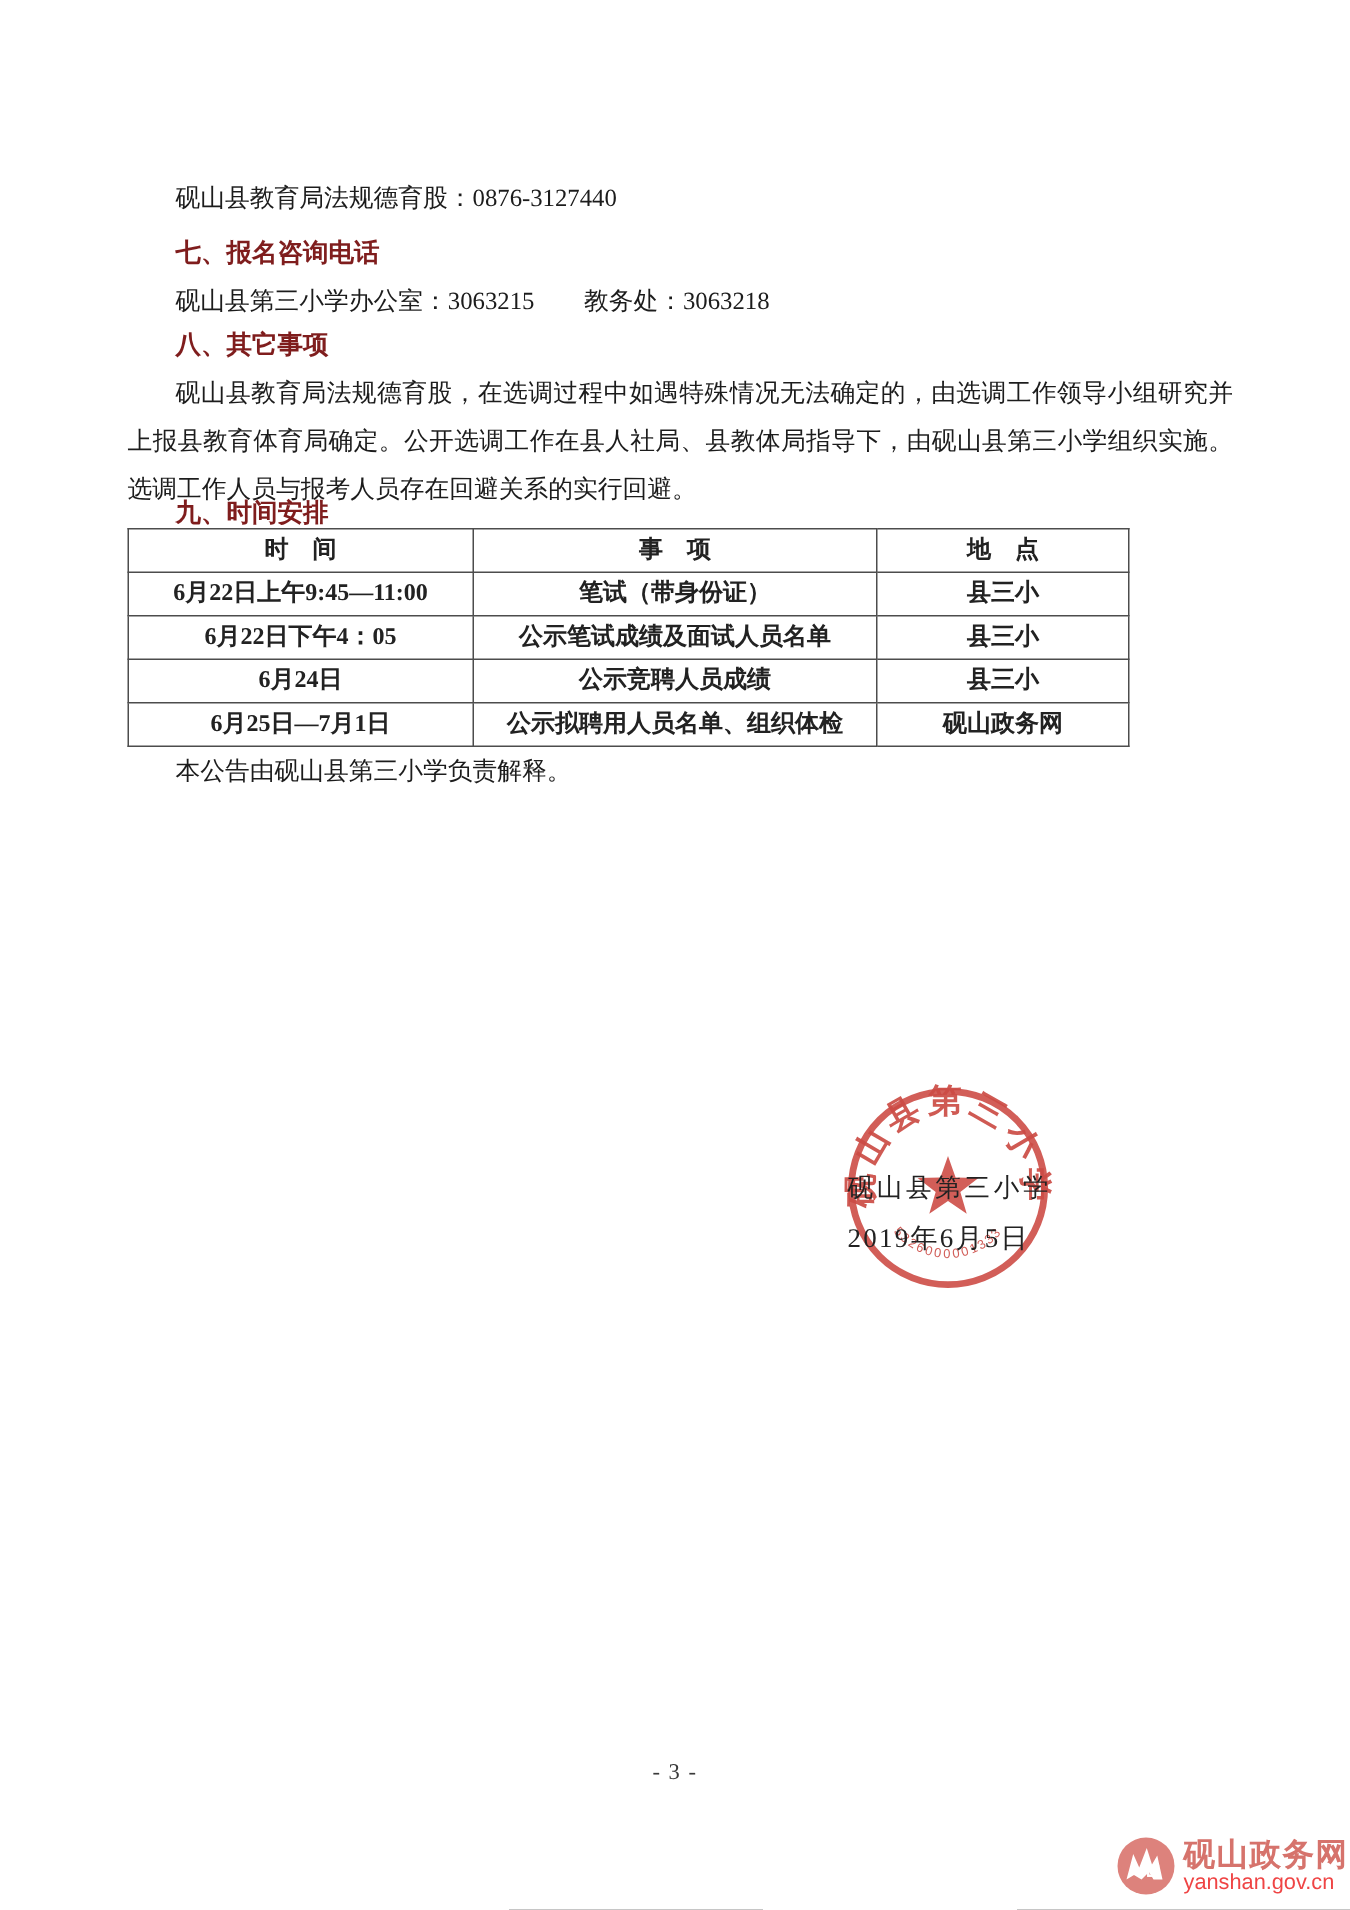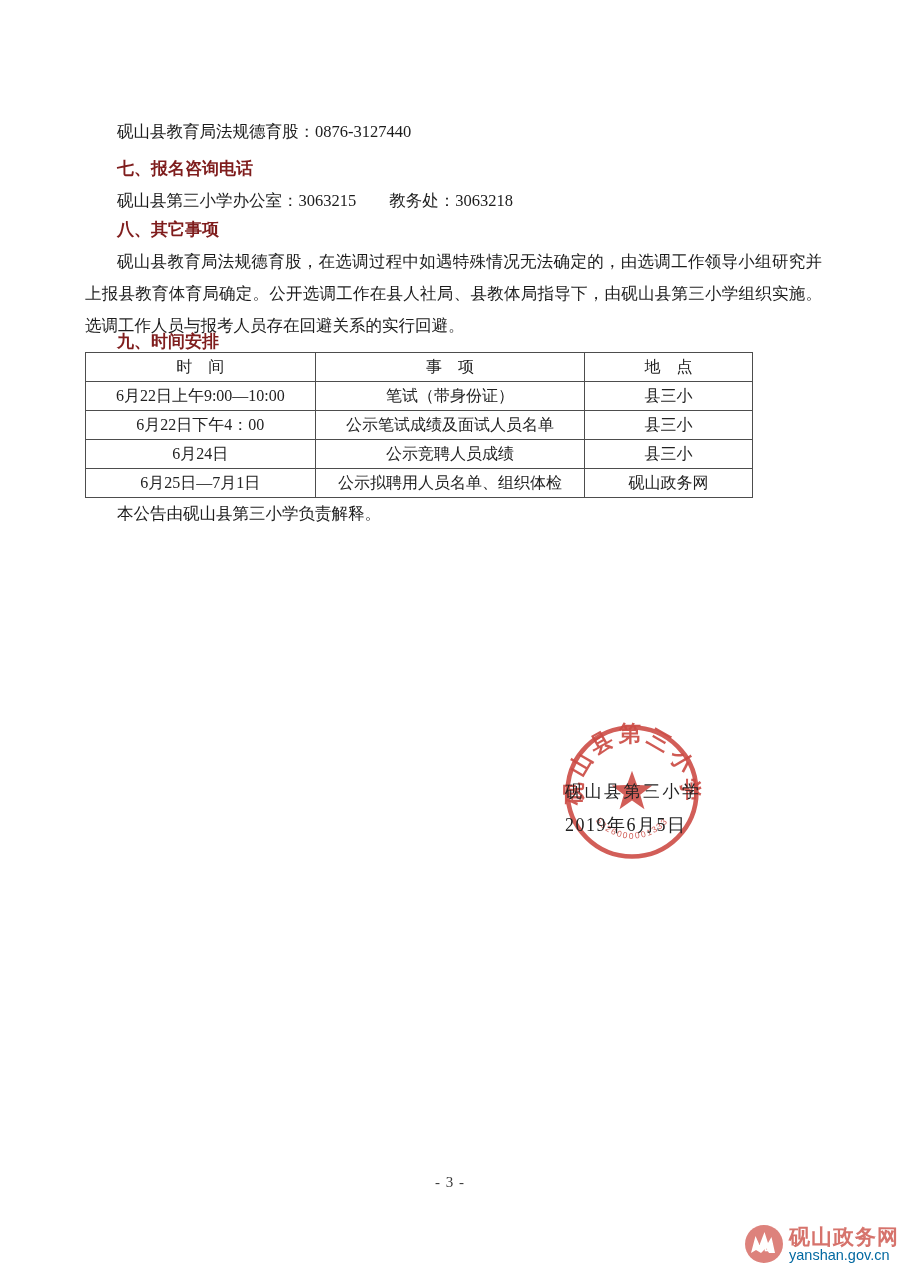--- a/index.html
+++ b/index.html
@@ -27,21 +27,21 @@
   h3.sec-7 { margin-top:5px; }
   h3.sec-8 { margin-top:-3px; }
   h3.sec-9 { margin-top:-16px; }
   .para { text-align:justify; }
   table.schedule {
     border-collapse:collapse; width:668px; margin-top:-6px;
     font-size:16px; color:#222;
   }
   table.schedule th, table.schedule td {
     border:1px solid #4d4d4d; height:29px;
-    text-align:center; font-weight:normal; padding:4px 2px;
+    text-align:center; font-weight:bold; padding:4px 2px;
     line-height:18px;
   }
   .col-time { width:230px; }
   .col-item { width:270px; }
   .col-place { width:168px; }
   .closing { margin-top:10px; }
 
   
   .seal {
     position:absolute; left:562px; top:722px; width:140px; height:140px;
@@ -68,21 +68,21 @@
   }
   .site-logo .mark { width:40px; height:40px; flex:0 0 auto; }
   .site-text { display:flex; flex-direction:column; }
   .site-name {
     font-family:"Liberation Sans","DejaVu Sans",sans-serif;
     font-size:21px; font-weight:bold; color:#d6736c; line-height:21px;
     letter-spacing:1px;
   }
   .site-url {
     font-family:"Liberation Sans","DejaVu Sans",sans-serif;
-    font-size:14.5px; color:#0369a1; line-height:16px;
+    font-size:14.5px; color:#ef4444; line-height:16px;
   }
 </style>
 </head>
 <body>
 
 <div class="page">
 
   <div class="content">
     <p class="indent">砚山县教育局法规德育股：0876-3127440</p>
 
@@ -95,26 +95,26 @@
     <h3 class="sec sec-9">九、时间安排</h3>
 
     <table class="schedule">
       <tbody>
         <tr>
           <th class="col-time">时　间</th>
           <th class="col-item">事　项</th>
           <th class="col-place">地　点</th>
         </tr>
         <tr>
-          <td>6月22日上午9:00—10:00</td>
+          <td>6月22日上午9:45—11:00</td>
           <td>笔试（带身份证）</td>
           <td>县三小</td>
         </tr>
         <tr>
-          <td>6月22日下午4：00</td>
+          <td>6月22日下午4：05</td>
           <td>公示笔试成绩及面试人员名单</td>
           <td>县三小</td>
         </tr>
         <tr>
           <td>6月24日</td>
           <td>公示竞聘人员成绩</td>
           <td>县三小</td>
         </tr>
         <tr>
           <td>6月25日—7月1日</td>

